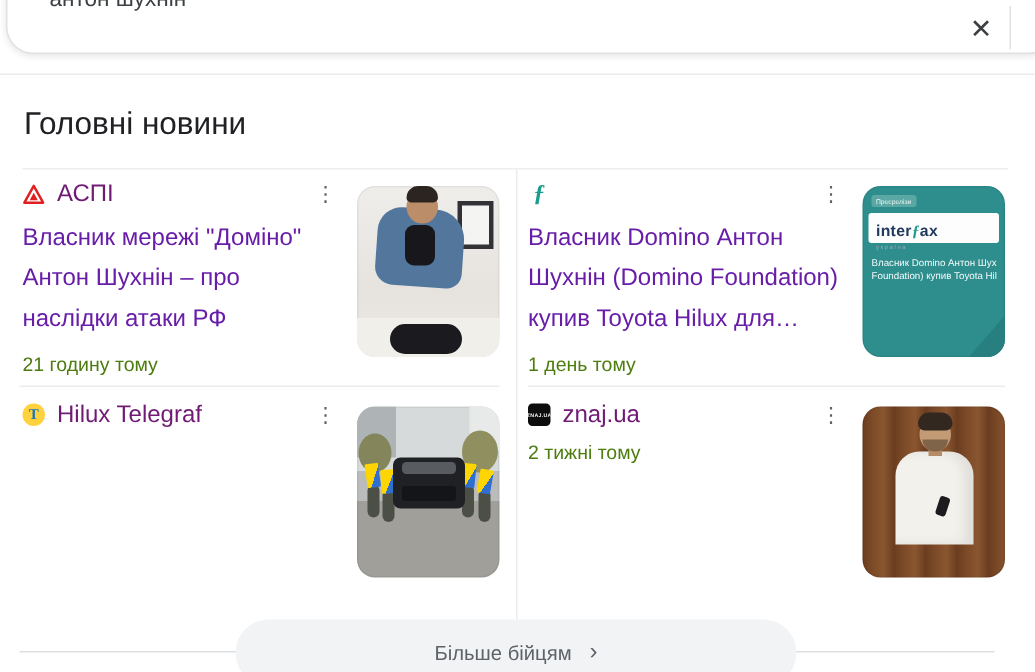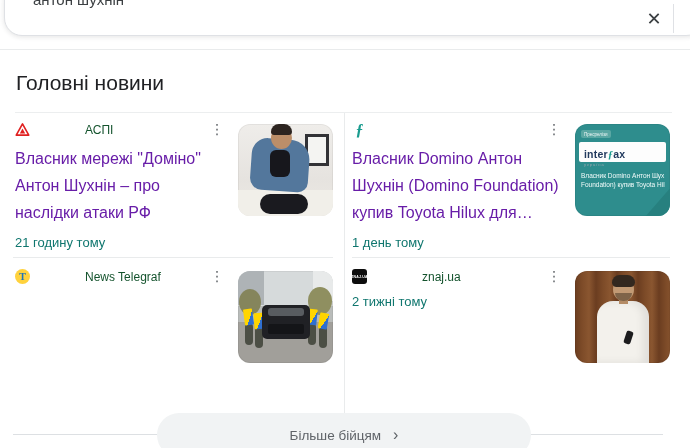--- a/index.html
+++ b/index.html
@@ -27,30 +27,30 @@
   
   .card { position:absolute; width:318px; display:flex; cursor:pointer; }
   .card.c1 { left:15px; top:121px; }
   .card.c2 { left:352px; top:121px; }
   .card.c3 { left:15px; top:268px; }
   .card.c4 { left:352px; top:268px;justify-content:center; }
   .card-main { flex:1; min-width:0; padding-right:10px; }
   .source-row { display:flex; align-items:center; height:17px; }
   .source-logo { width:15px; height:15px; margin-right:8px; flex-shrink:0;
     display:flex; align-items:center; justify-content:center; }
-  .source-name { font-size:12px; color:#14532d; white-space:nowrap;margin-left:47px; }
+  .source-name { font-size:16px; color:#701a75; white-space:nowrap; }
   .menu-dots { margin-left:auto; margin-right:4px; color:#5f6368; font-size:14px;
     line-height:17px; cursor:pointer; background:none; border:none; }
   .title { margin-top:7px; font-size:16px; line-height:27px; max-width:212px;
     display:-webkit-box; -webkit-line-clamp:3; -webkit-box-orient:vertical; overflow:hidden; }
   .title.visited { color:#681da8; }
   .title.fresh { color:#1a0dab; }
-  .time { margin-top:9px; font-size:13px; color:#0f766e; }
-
-  .thumb { position:relative; width:95px; height:92px; border-radius:12px; overflow:hidden;
+  .time { margin-top:9px; font-size:13px; color:#4d7c0f; }
+
+  .thumb { position:relative; width:95px; height:114px; border-radius:12px; overflow:hidden;
     flex-shrink:0; margin-top:3px; box-shadow:inset 0 0 0 1px rgba(0,0,0,.05); }
   .thumb div { position:absolute; }
 
   
   .t1 { background:linear-gradient(180deg,#efedea 0%,#e6e3df 60%,#edeae4 100%); }
   .t1-frame { right:4px; top:10px; width:24px; height:32px; background:#f4f4f2; border:3px solid #323236; }
   .t1-sofa { left:0; bottom:0; width:100%; height:26px; background:#f1efe9; }
   .t1-body { left:13px; top:15px; width:58px; height:52px; background:#53779c;
     border-radius:16px 20px 10px 12px; transform:rotate(4deg); }
   .t1-shirt { left:32px; top:26px; width:20px; height:27px; background:#17171c; border-radius:6px; }
@@ -182,21 +182,21 @@
       </div>
     </div>
   </div>
 
   <div class="card c3">
     <div class="card-main">
       <div class="source-row">
         <span class="source-logo">
           <span class="tg-circle">T</span>
         </span>
-        <span class="source-name">News Telegraf</span>
+        <span class="source-name">Hilux Telegraf</span>
         <button class="menu-dots">⋮</button>
       </div>
     </div>
     <div class="thumb t3">
       <div class="t3-bldg-l"></div>
       <div class="t3-bldg-r"></div>
       <div class="t3-tree-l"></div>
       <div class="t3-tree-r"></div>
       <div class="t3-person" style="left:7px; top:52px;"></div>
       <div class="t3-person" style="left:17px; top:55px;"></div>

